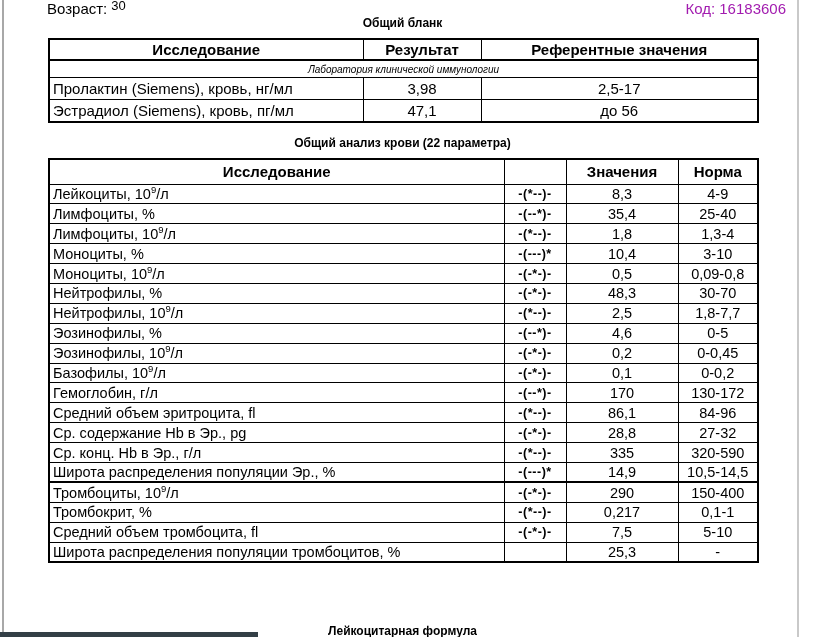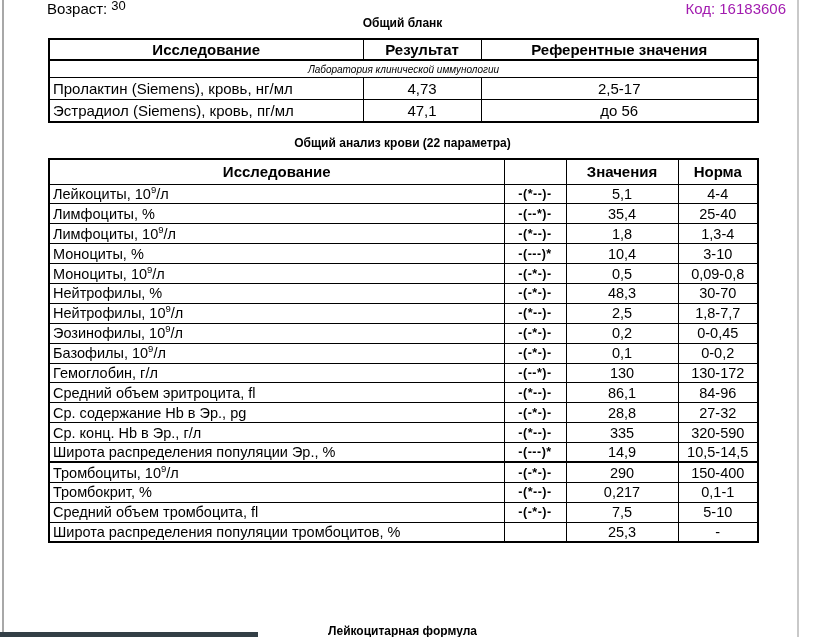--- a/index.html
+++ b/index.html
@@ -69,21 +69,21 @@
         <th>Результат</th>
         <th>Референтные значения</th>
       </tr>
     </thead>
     <tbody>
       <tr class="section-row">
         <td colspan="3">Лаборатория клинической иммунологии</td>
       </tr>
     <tr class="data-row">
           <td class="left">Пролактин (Siemens), кровь, нг/мл</td>
-          <td>4,73</td>
+          <td>3,98</td>
           <td>2,5-17</td>
         </tr>
         <tr class="data-row">
           <td class="left">Эстрадиол (Siemens), кровь, пг/мл</td>
           <td>47,1</td>
           <td>до 56</td>
         </tr>
       </tbody>
   </table>
 
@@ -101,22 +101,22 @@
         <th>Исследование</th>
         <th></th>
         <th>Значения</th>
         <th>Норма</th>
       </tr>
     </thead>
     <tbody>
         <tr>
           <td class="left">Лейкоциты, 10<sup>9</sup>/л</td>
           <td class="indicator">-(*--)-</td>
-          <td>5,1</td>
-          <td>4-4</td>
+          <td>8,3</td>
+          <td>4-9</td>
         </tr>
         <tr>
           <td class="left">Лимфоциты, %</td>
           <td class="indicator">-(--*)-</td>
           <td>35,4</td>
           <td>25-40</td>
         </tr>
         <tr>
           <td class="left">Лимфоциты, 10<sup>9</sup>/л</td>
           <td class="indicator">-(*--)-</td>
@@ -141,35 +141,41 @@
           <td>48,3</td>
           <td>30-70</td>
         </tr>
         <tr>
           <td class="left">Нейтрофилы, 10<sup>9</sup>/л</td>
           <td class="indicator">-(*--)-</td>
           <td>2,5</td>
           <td>1,8-7,7</td>
         </tr>
         <tr>
+          <td class="left">Эозинофилы, %</td>
+          <td class="indicator">-(--*)-</td>
+          <td>4,6</td>
+          <td>0-5</td>
+        </tr>
+        <tr>
           <td class="left">Эозинофилы, 10<sup>9</sup>/л</td>
           <td class="indicator">-(-*-)-</td>
           <td>0,2</td>
           <td>0-0,45</td>
         </tr>
         <tr>
           <td class="left">Базофилы, 10<sup>9</sup>/л</td>
           <td class="indicator">-(-*-)-</td>
           <td>0,1</td>
           <td>0-0,2</td>
         </tr>
         <tr>
           <td class="left">Гемоглобин, г/л</td>
           <td class="indicator">-(--*)-</td>
-          <td>130</td>
+          <td>170</td>
           <td>130-172</td>
         </tr>
         <tr>
           <td class="left">Средний объем эритроцита, fl</td>
           <td class="indicator">-(*--)-</td>
           <td>86,1</td>
           <td>84-96</td>
         </tr>
         <tr>
           <td class="left">Ср. содержание Hb в Эр., pg</td>

